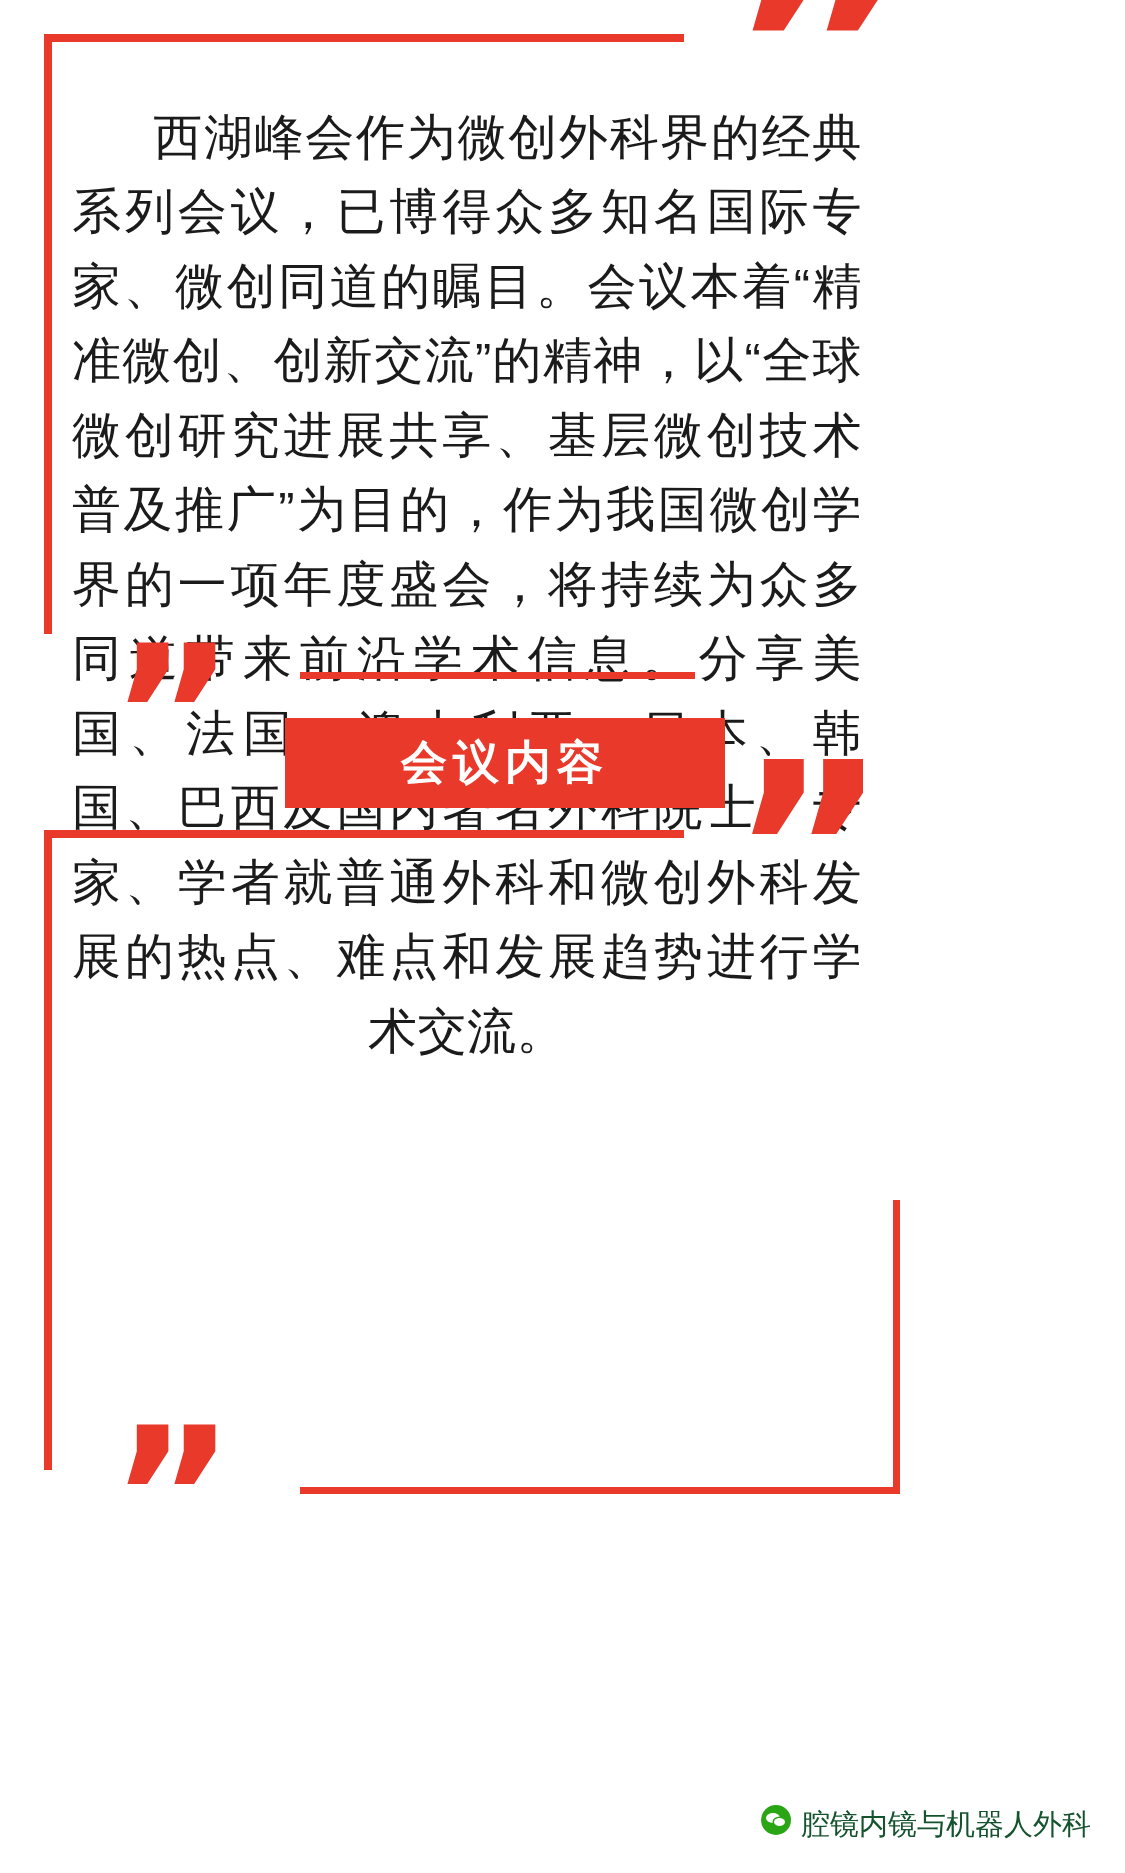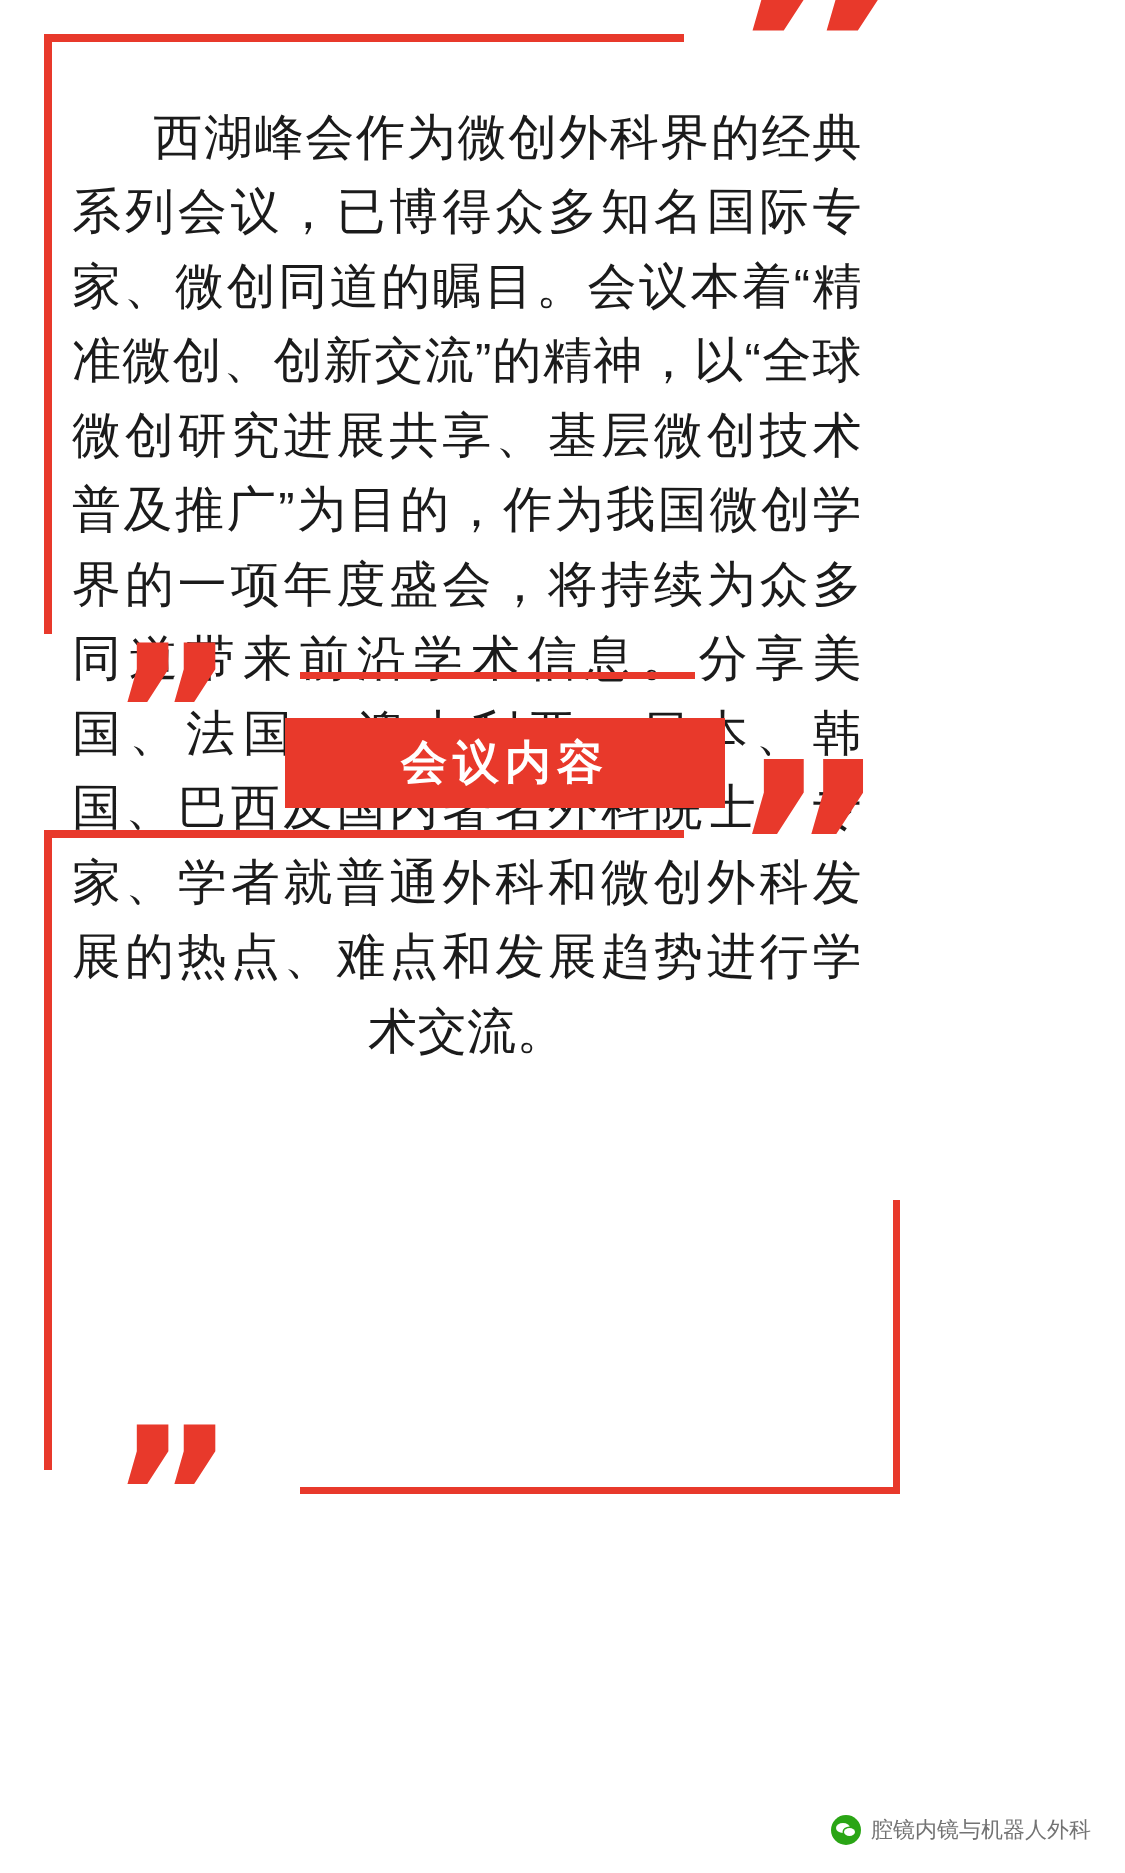--- a/index.html
+++ b/index.html
@@ -74,24 +74,24 @@
     font-family: "Liberation Sans", sans-serif;
     margin-left: 32px;
   }
 
   
   .footer {
     position: absolute;
     right: 34px;
     bottom: 28px;
     display: flex;
-    align-items: flex-end;
+    align-items: flex-start;
     gap: 10px;
-    color: #737373;
-    font-size: 22px;
+    color: #14532d;
+    font-size: 29px;
     font-family: "Liberation Sans", sans-serif;
   }
   .wechat-badge {
     width: 30px;
     height: 30px;
     border-radius: 50%;
     background: #2aa515;
     position: relative;
     flex: none;
   }

